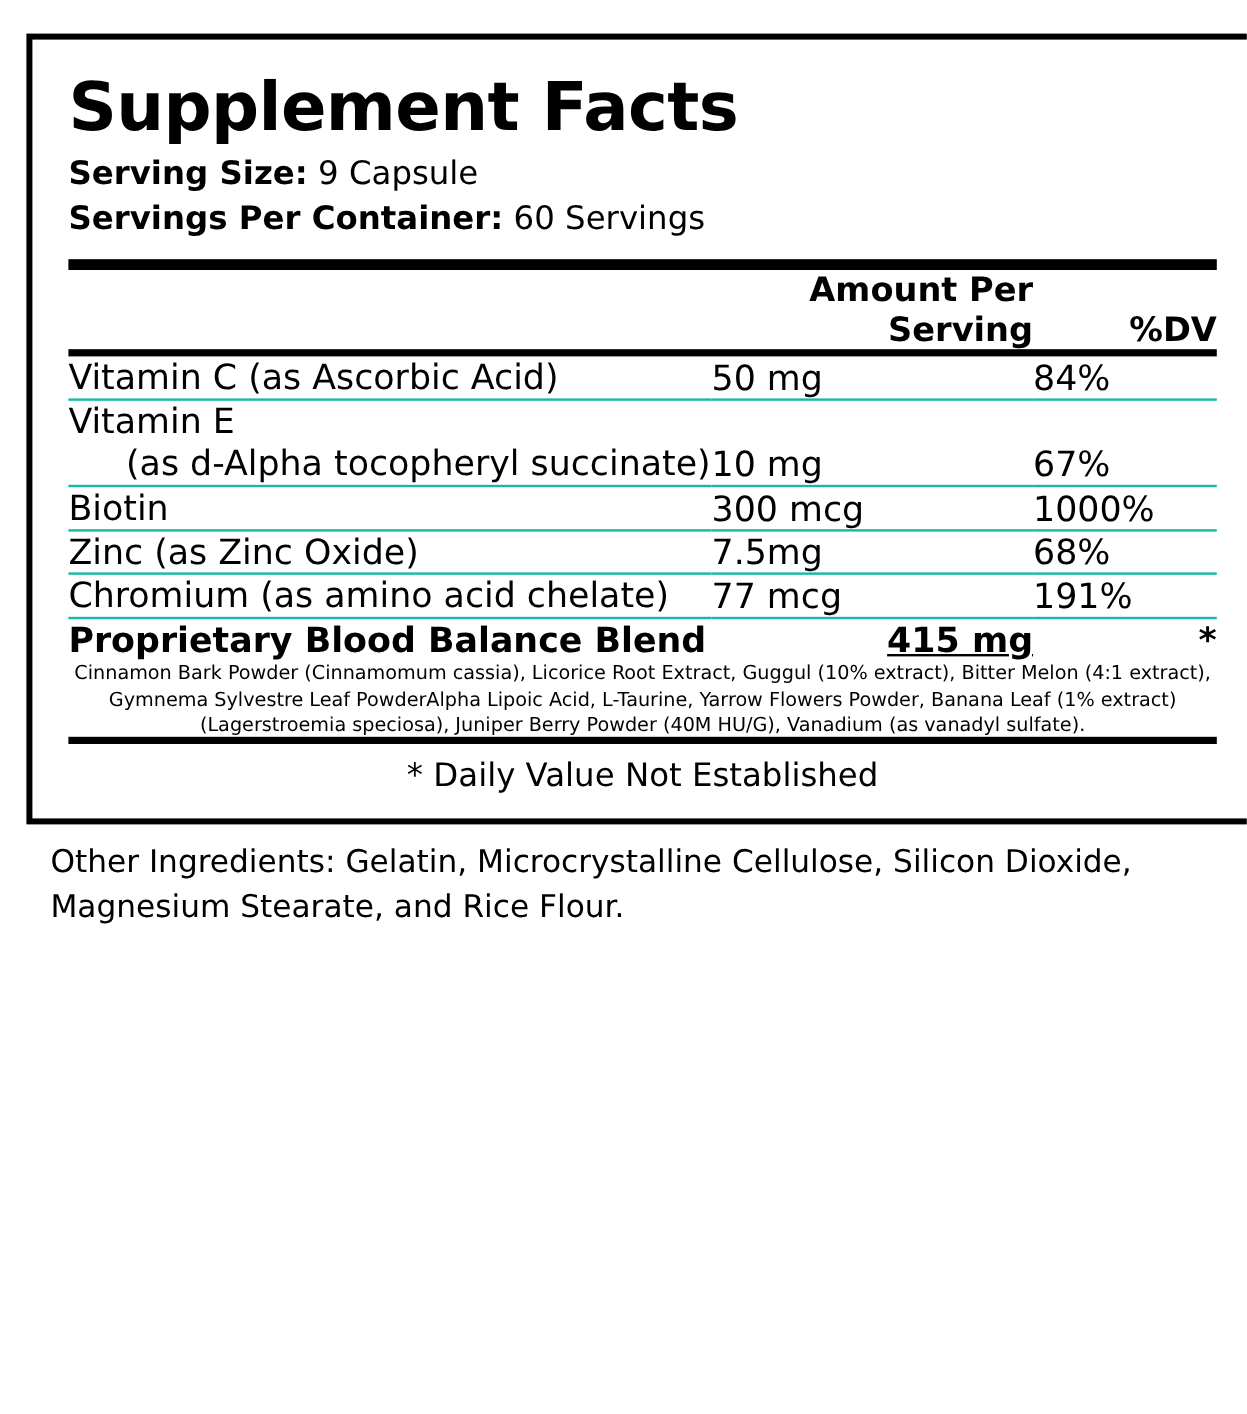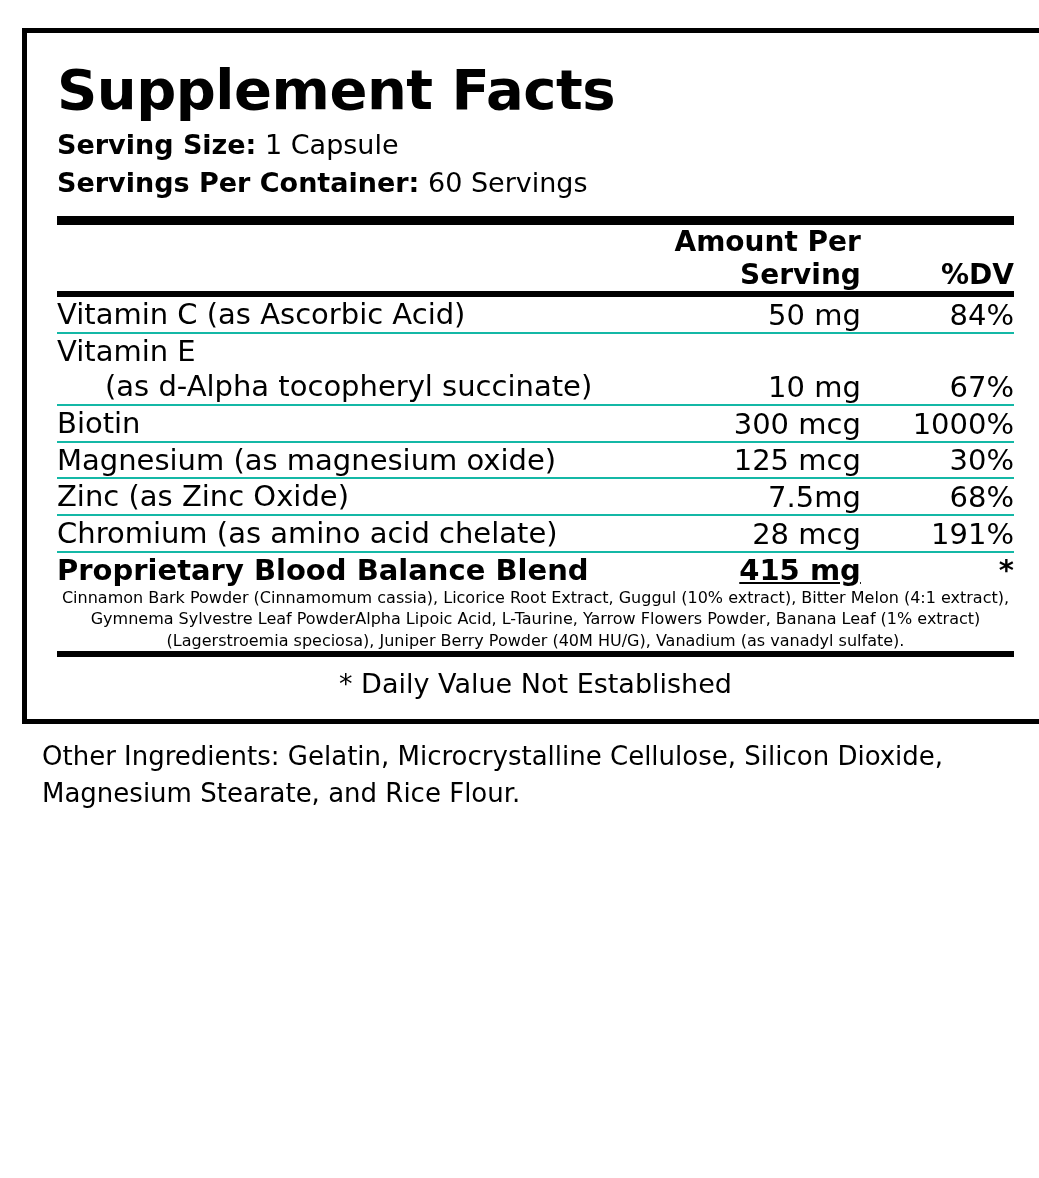--- a/index.html
+++ b/index.html
@@ -75,21 +75,20 @@
     font-weight: 400;
     padding: 7px 0 6px 0;
     border-bottom: 2px solid #14b8a6;
   }
   .nutrient-row td.name {
     text-align: left;
     line-height: 1.2;
   }
   .nutrient-row td.amt,
   .nutrient-row td.dv {
-    text-align: right;
     white-space: nowrap;
   }
   .sub-line {
     display: block;
     padding-left: 48px;
   }
   .blend-row td {
     font-size: 29px;
     font-weight: 700;
     padding: 11px 0 8px 0;
@@ -119,21 +118,21 @@
 <body>
 
 <div class="page">
 
   <div class="panel">
 
     <div class="title">Supplement Facts</div>
 
     <div class="serving-line">
       <b>Serving Size:</b>
-      <span>1 Capsule</span>
+      <span>9 Capsule</span>
     </div>
 
     <div class="serving-line">
       <b>Servings Per Container:</b>
       <span>60 Servings</span>
     </div>
 
     <div class="rule-thick"></div>
 
     <table class="facts">
@@ -172,32 +171,27 @@
           </td>
           <td class="amt">10 mg</td>
           <td class="dv">67%</td>
         </tr>
         <tr class="nutrient-row">
           <td class="name">Biotin</td>
           <td class="amt">300 mcg</td>
           <td class="dv">1000%</td>
         </tr>
         <tr class="nutrient-row">
-          <td class="name">Magnesium (as magnesium oxide)</td>
-          <td class="amt">125 mcg</td>
-          <td class="dv">30%</td>
-        </tr>
-        <tr class="nutrient-row">
           <td class="name">Zinc (as Zinc Oxide)</td>
           <td class="amt">7.5mg</td>
           <td class="dv">68%</td>
         </tr>
         <tr class="nutrient-row">
           <td class="name">Chromium (as amino acid chelate)</td>
-          <td class="amt">28 mcg</td>
+          <td class="amt">77 mcg</td>
           <td class="dv">191%</td>
         </tr>
       </tbody>
     </table>
 
     <table class="facts">
       <colgroup>
         <col class="col-name">
           <col class="col-amt">
           <col class="col-dv">

